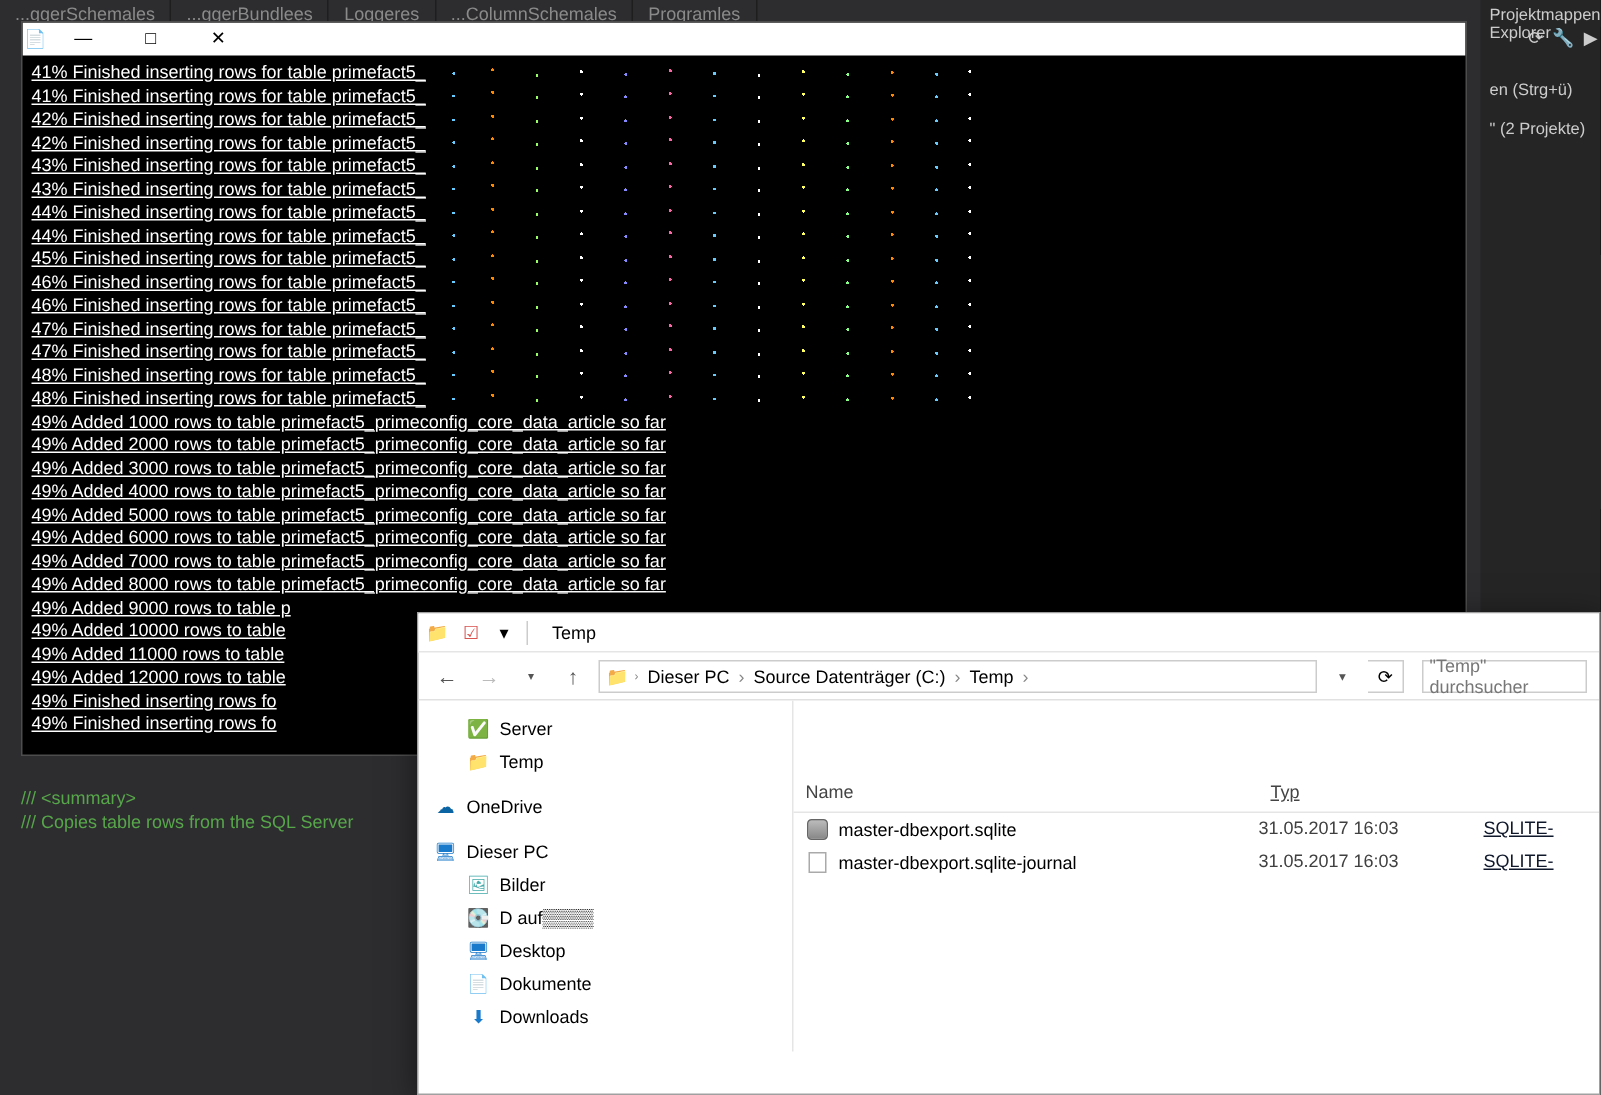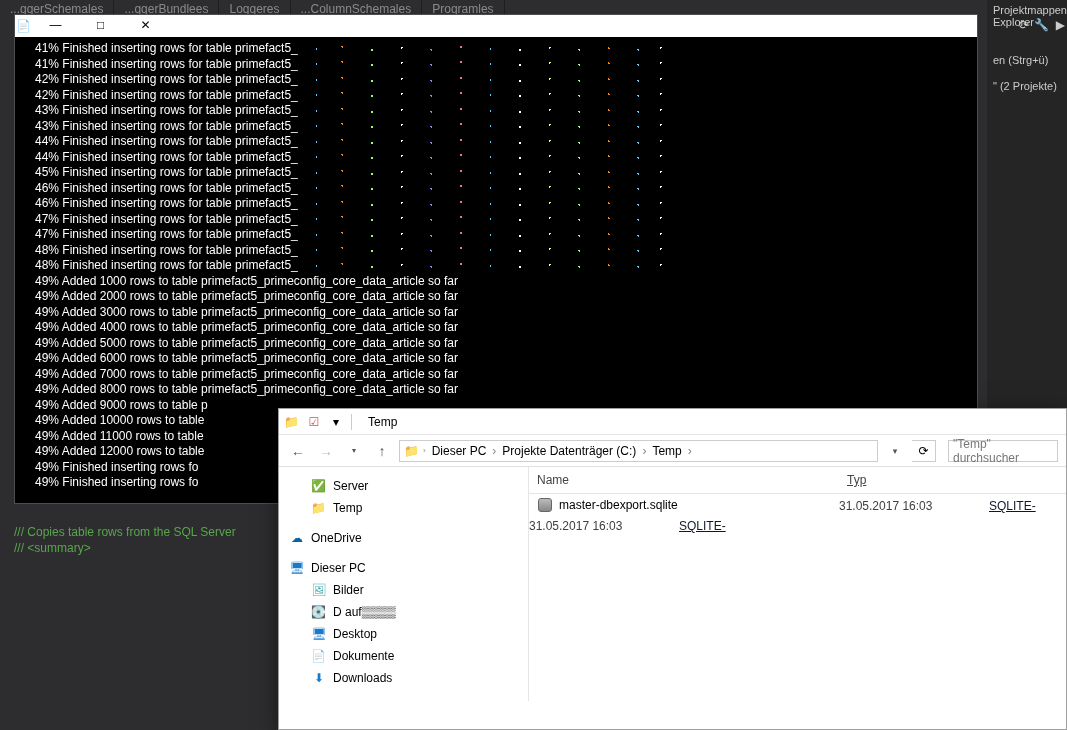--- a/index.html
+++ b/index.html
@@ -21,21 +21,21 @@
     font-family: Consolas, monospace; font-size:13px; color:#fff;
     overflow:hidden;
   }
   .console .titlebar {
     height:22px; background:#fff; color:#000; display:flex; align-items:center;
     font-size:11px; font-family:"Segoe UI",sans-serif;
   }
   .console .titlebar .tb-icon{width:18px;text-align:center;}
   .console .titlebar .tb-path{flex:1;padding-left:4px;white-space:nowrap;overflow:hidden;}
   .console .titlebar .tb-btn{width:45px;height:22px;text-align:center;line-height:20px;font-size:12px;border-left:0;}
-  .console .con-body{padding:4px 20px; line-height:15.5px; white-space:pre;}
+  .console .con-body{padding:4px 6px; line-height:15.5px; white-space:pre;text-decoration:underline;}
   .console .noise{display:inline-block;width:370px;height:12px;vertical-align:middle;
     background:
       radial-gradient(circle at 5% 50%, #6cf 1px, transparent 1px),
       radial-gradient(circle at 12% 30%, #f80 1px, transparent 1px),
       radial-gradient(circle at 20% 60%, #9f6 1px, transparent 1px),
       radial-gradient(circle at 28% 40%, #fff 1px, transparent 1px),
       radial-gradient(circle at 36% 55%, #88f 1px, transparent 1px),
       radial-gradient(circle at 44% 35%, #f6a 1px, transparent 1px),
       radial-gradient(circle at 52% 50%, #6cf 1px, transparent 1px),
       radial-gradient(circle at 60% 60%, #fff 1px, transparent 1px),
@@ -68,27 +68,27 @@
   .explorer .toolbar .addr{flex:1;height:22px;border:1px solid #ccc;display:flex;align-items:center;padding:0 4px;font-size:12px;gap:4px;}
   .explorer .toolbar .addr .crumb{padding:0 2px;}
   .explorer .toolbar .addr .sep{color:#888;}
   .explorer .toolbar .refresh{width:24px;height:22px;border:1px solid #ccc;border-left:0;display:flex;align-items:center;justify-content:center;}
   .explorer .toolbar .search{width:110px;height:22px;border:1px solid #ccc;margin-left:6px;padding:0 4px;color:#777;font-size:12px;display:flex;align-items:center;}
   .explorer .body{display:flex;height:calc(100% - 86px);}
   .explorer .tree{width:250px;border-right:1px solid #e5e5e5;padding:8px 6px;overflow:hidden;}
   .explorer .tree .t-item{display:flex;align-items:center;gap:6px;padding:3px 4px;font-size:12px;}
   .explorer .tree .t-item.indent{padding-left:26px;}
   .explorer .tree .t-icon{width:16px;height:16px;display:flex;align-items:center;justify-content:center;font-size:12px;}
-  .explorer .files{flex:1;}
+  .explorer .files{flex:1;margin-top:48px;}
   .explorer .files .hdr{display:flex;border-bottom:1px solid #e5e5e5;font-size:12px;color:#444;}
   .explorer .files .hdr div{padding:6px 8px;}
   .explorer .files .col-name{width:310px;}
   .explorer .files .col-date{width:150px;}
   .explorer .files .col-type{width:60px;text-decoration:underline;}
-  .explorer .files .row{display:flex;font-size:12px;padding:3px 0;align-items:flex-end;}
+  .explorer .files .row{display:flex;font-size:12px;padding:3px 0;align-items:flex-start;}
   .explorer .files .row .fname{width:310px;padding-left:8px;display:flex;align-items:center;gap:6px;}
   .explorer .files .row .fdate{width:150px;color:#404040;}
   .explorer .files .row .ftype{width:60px;color:#0f172a;text-decoration:underline;}
   .file-icon{width:16px;height:16px;display:inline-flex;align-items:center;justify-content:center;}
   .db-icon{background:linear-gradient(#bbb,#888);border-radius:3px;width:14px;height:14px;border:1px solid #666;}
   .doc-icon{width:12px;height:14px;border:1px solid #aaa;background:#fff;}
 </style>
 </head>
 <body>
 
@@ -115,43 +115,43 @@
   <div class="titlebar">
     <span class="tb-icon">📄</span>
     <span class="tb-btn">—</span>
     <span class="tb-btn">□</span>
     <span class="tb-btn close">✕</span>
   </div>
   <div class="con-body" id="conBody"><div>41% Finished inserting rows for table primefact5_<span class="noise"></span></div><div>41% Finished inserting rows for table primefact5_<span class="noise"></span></div><div>42% Finished inserting rows for table primefact5_<span class="noise"></span></div><div>42% Finished inserting rows for table primefact5_<span class="noise"></span></div><div>43% Finished inserting rows for table primefact5_<span class="noise"></span></div><div>43% Finished inserting rows for table primefact5_<span class="noise"></span></div><div>44% Finished inserting rows for table primefact5_<span class="noise"></span></div><div>44% Finished inserting rows for table primefact5_<span class="noise"></span></div><div>45% Finished inserting rows for table primefact5_<span class="noise"></span></div><div>46% Finished inserting rows for table primefact5_<span class="noise"></span></div><div>46% Finished inserting rows for table primefact5_<span class="noise"></span></div><div>47% Finished inserting rows for table primefact5_<span class="noise"></span></div><div>47% Finished inserting rows for table primefact5_<span class="noise"></span></div><div>48% Finished inserting rows for table primefact5_<span class="noise"></span></div><div>48% Finished inserting rows for table primefact5_<span class="noise"></span></div><div>49% Added 1000 rows to table primefact5_primeconfig_core_data_article so far</div><div>49% Added 2000 rows to table primefact5_primeconfig_core_data_article so far</div><div>49% Added 3000 rows to table primefact5_primeconfig_core_data_article so far</div><div>49% Added 4000 rows to table primefact5_primeconfig_core_data_article so far</div><div>49% Added 5000 rows to table primefact5_primeconfig_core_data_article so far</div><div>49% Added 6000 rows to table primefact5_primeconfig_core_data_article so far</div><div>49% Added 7000 rows to table primefact5_primeconfig_core_data_article so far</div><div>49% Added 8000 rows to table primefact5_primeconfig_core_data_article so far</div><div>49% Added 9000 rows to table p</div><div>49% Added 10000 rows to table</div><div>49% Added 11000 rows to table</div><div>49% Added 12000 rows to table</div><div>49% Finished inserting rows fo</div><div>49% Finished inserting rows fo</div></div>
 </div>
 
 <div class="code-under">
+  <div>/// &lt;summary&gt;</div>
   <div>///     Copies table rows from the SQL Server</div>
-  <div>/// &lt;summary&gt;</div>
 </div>
 
 <div class="explorer">
   <div class="qat">
     <span class="q-icon" style="color:#f0c04a">📁</span>
     <span class="q-icon" style="color:#d9534f">☑</span>
     <span class="q-icon">▾</span>
     <span class="q-sep"></span>
     <span class="q-title">Temp</span>
   </div>
   <div class="toolbar">
     <span class="nav-btn">←</span>
     <span class="nav-btn" style="color:#bbb">→</span>
     <span class="nav-btn" style="font-size:8px">▾</span>
     <span class="nav-btn">↑</span>
     <div class="addr" id="addrBar">
       <span style="color:#f0c04a">📁</span>
       <span style="font-size:8px;color:#888">›</span>
     <span class="crumb">Dieser PC</span>
         <span class="sep">›</span>
-        <span class="crumb">Projekte Datenträger (C:)</span>
+        <span class="crumb">Source Datenträger (C:)</span>
         <span class="sep">›</span>
         <span class="crumb">Temp</span>
         <span class="sep">›</span>
       </div>
     <span class="nav-btn" style="font-size:9px">▾</span>
     <div class="refresh">⟳</div>
     <div class="search">"Temp" durchsucher</div>
   </div>
   <div class="body">
     <div class="tree" id="navTree">
@@ -204,19 +204,25 @@
             <div class="fname">
               <span class="file-icon">
                 <span class="db-icon"></span>
               </span>
               <span>master-dbexport.sqlite</span>
             </div>
             <div class="fdate">31.05.2017 16:03</div>
             <div class="ftype">SQLITE-</div>
           </div>
           <div class="row">
+            <div class="fname">
+              <span class="file-icon">
+                <span class="doc-icon"></span>
+              </span>
+              <span>master-dbexport.sqlite-journal</span>
+            </div>
             <div class="fdate">31.05.2017 16:03</div>
             <div class="ftype">SQLITE-</div>
           </div>
         </div>
     </div>
   </div>
 </div>
 
 </body></html>

